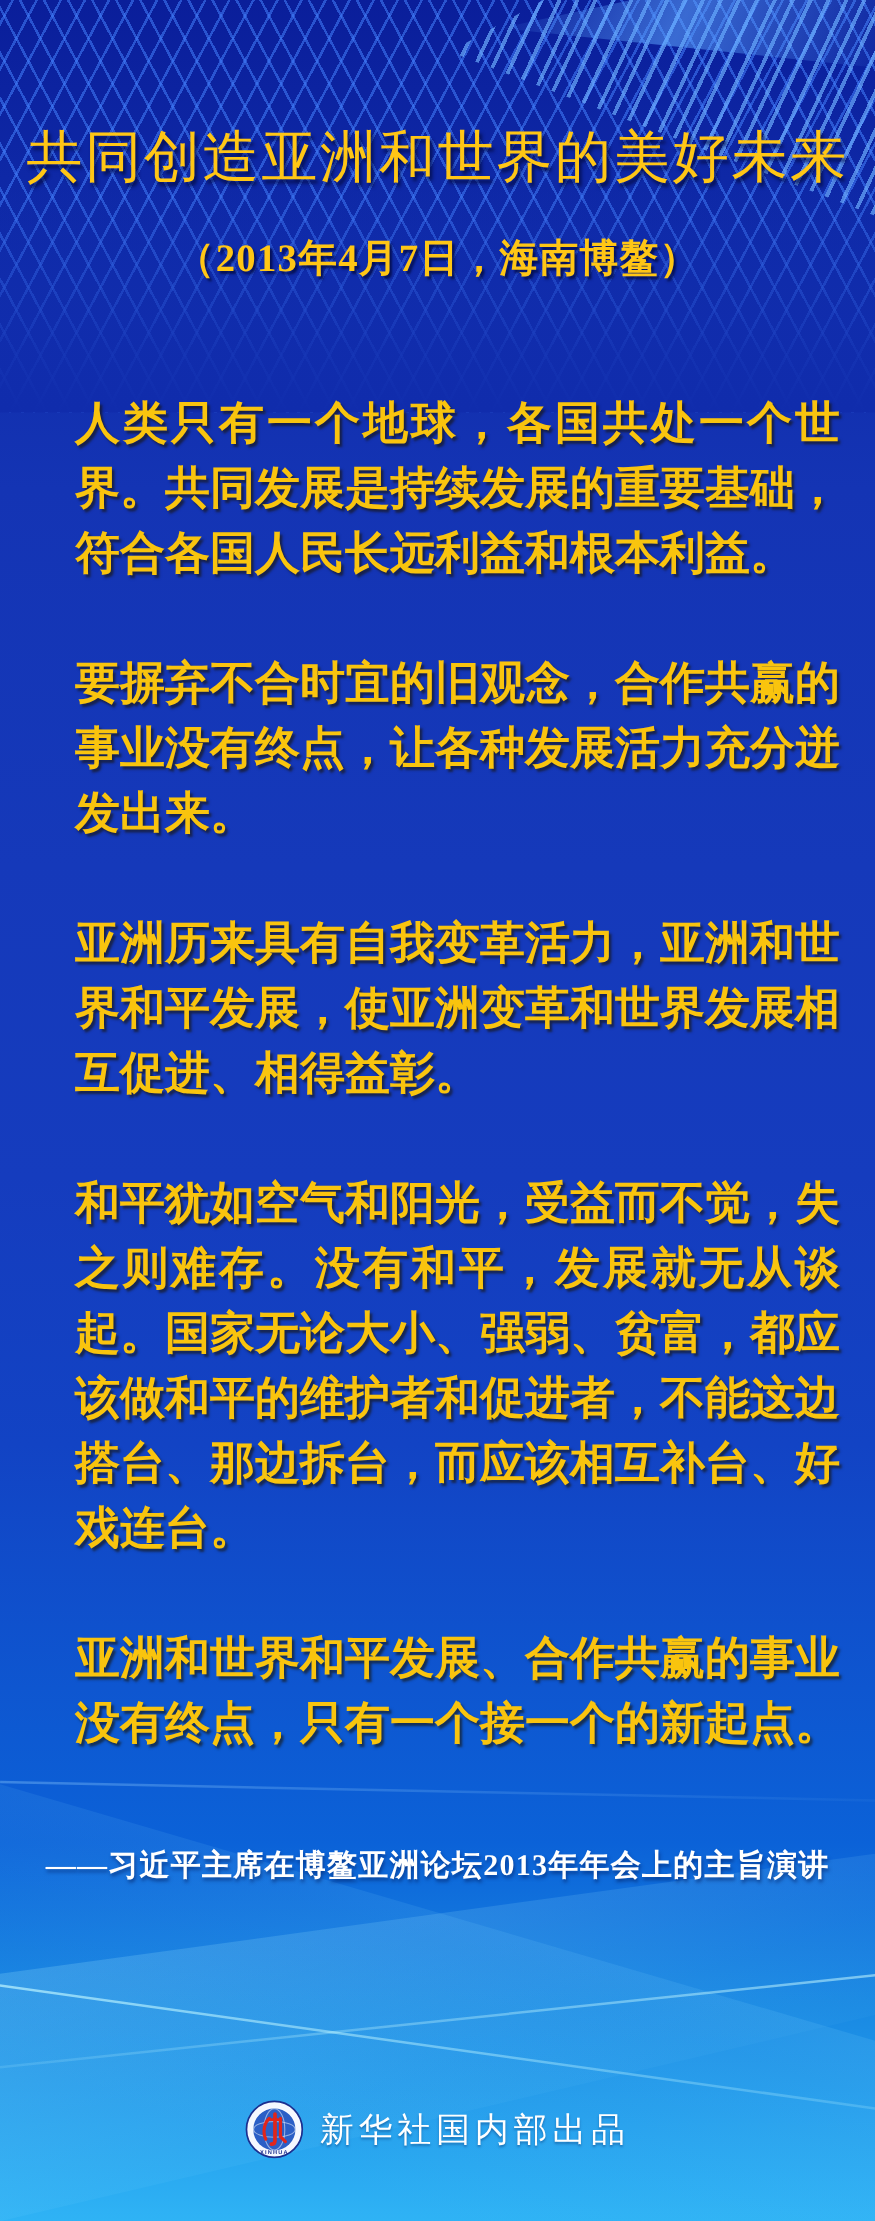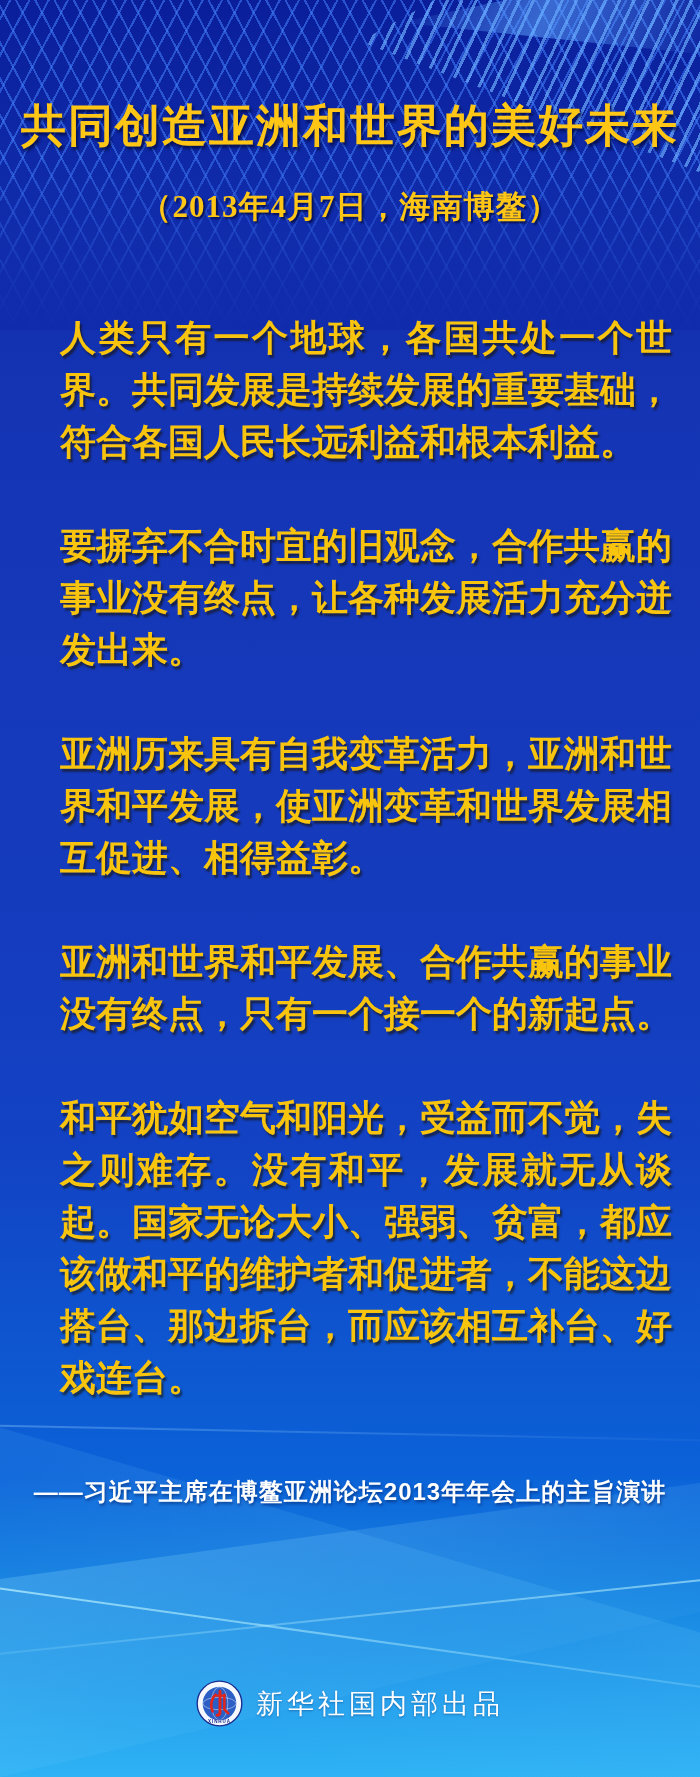--- a/index.html
+++ b/index.html
@@ -66,21 +66,21 @@
   }
   .bg-midband {
     position: absolute; left: 0; top: 1432px; width: 700px; height: 2px;
     background: linear-gradient(90deg, rgba(150,210,255,0.35), rgba(150,210,255,0.05));
     transform: rotate(1.2deg);
   }
 
   
   .header { position: absolute; left: 0; top: 96px; width: 700px; text-align: center; z-index: 3; }
   .title {
-    font-size: 45px; font-weight: 700; letter-spacing: 2px;
+    font-size: 45px; font-weight: 400; letter-spacing: 2px;
     color: #ffc615;
     text-shadow: 2px 3px 3px rgba(3, 12, 70, 0.85);
     white-space: nowrap;
   }
   .subtitle {
     margin-top: 30px;
     font-size: 31px; font-weight: 700; letter-spacing: 1px;
     color: #ffc615;
     text-shadow: 2px 2px 2px rgba(3, 12, 70, 0.85);
   }
@@ -93,21 +93,21 @@
     letter-spacing: 0px;
     color: #f9c40e;
     text-shadow: 2px 3px 2px rgba(25, 18, 0, 0.6);
     text-align: justify;
     margin-bottom: 52px;
   }
 
   .attribution {
     position: absolute; left: 0; top: 1476px; width: 700px; z-index: 3;
     text-align: center;
-    font-family: Liberation Sans, sans-serif;
+    font-family: Liberation Serif, serif;
     font-size: 24px; font-weight: 700; letter-spacing: 1px;
     color: #ffffff;
     text-shadow: 1px 2px 3px rgba(0, 25, 90, 0.55);
   }
 
   .footer {
     position: absolute; left: 0; top: 1680px; width: 700px; z-index: 3;
     display: flex; align-items: center; justify-content: center; gap: 13px;
   }
   .logo { width: 47px; height: 47px; display: block; }
@@ -134,22 +134,22 @@
 
   <div class="header">
     <div class="title">共同创造亚洲和世界的美好未来</div>
     <div class="subtitle">（2013年4月7日，海南博鳌）</div>
   </div>
 
   <div class="body-text">
     <p class="para">人类只有一个地球，各国共处一个世界。共同发展是持续发展的重要基础，符合各国人民长远利益和根本利益。</p>
     <p class="para">要摒弃不合时宜的旧观念，合作共赢的事业没有终点，让各种发展活力充分迸发出来。</p>
     <p class="para">亚洲历来具有自我变革活力，亚洲和世界和平发展，使亚洲变革和世界发展相互促进、相得益彰。</p>
+    <p class="para">和平犹如空气和阳光，受益而不觉，失之则难存。没有和平，发展就无从谈起。国家无论大小、强弱、贫富，都应该做和平的维护者和促进者，不能这边搭台、那边拆台，而应该相互补台、好戏连台。</p>
     <p class="para">亚洲和世界和平发展、合作共赢的事业没有终点，只有一个接一个的新起点。</p>
-    <p class="para">和平犹如空气和阳光，受益而不觉，失之则难存。没有和平，发展就无从谈起。国家无论大小、强弱、贫富，都应该做和平的维护者和促进者，不能这边搭台、那边拆台，而应该相互补台、好戏连台。</p>
   </div>
 
   <div class="attribution">——习近平主席在博鳌亚洲论坛2013年年会上的主旨演讲</div>
 
   <div class="footer">
     <span>
       <svg class="logo" viewBox="0 0 48 48" aria-hidden="true">
         <circle cx="24" cy="24" r="22.8" fill="#f5f8ff" stroke="#1c2f8f" stroke-width="1.4"></circle>
         <circle cx="24" cy="24" r="17.2" fill="#2b5fc6"></circle>
         <ellipse cx="24" cy="24" rx="17" ry="6.4" fill="none" stroke="rgba(255,255,255,0.5)" stroke-width="0.9"></ellipse>

